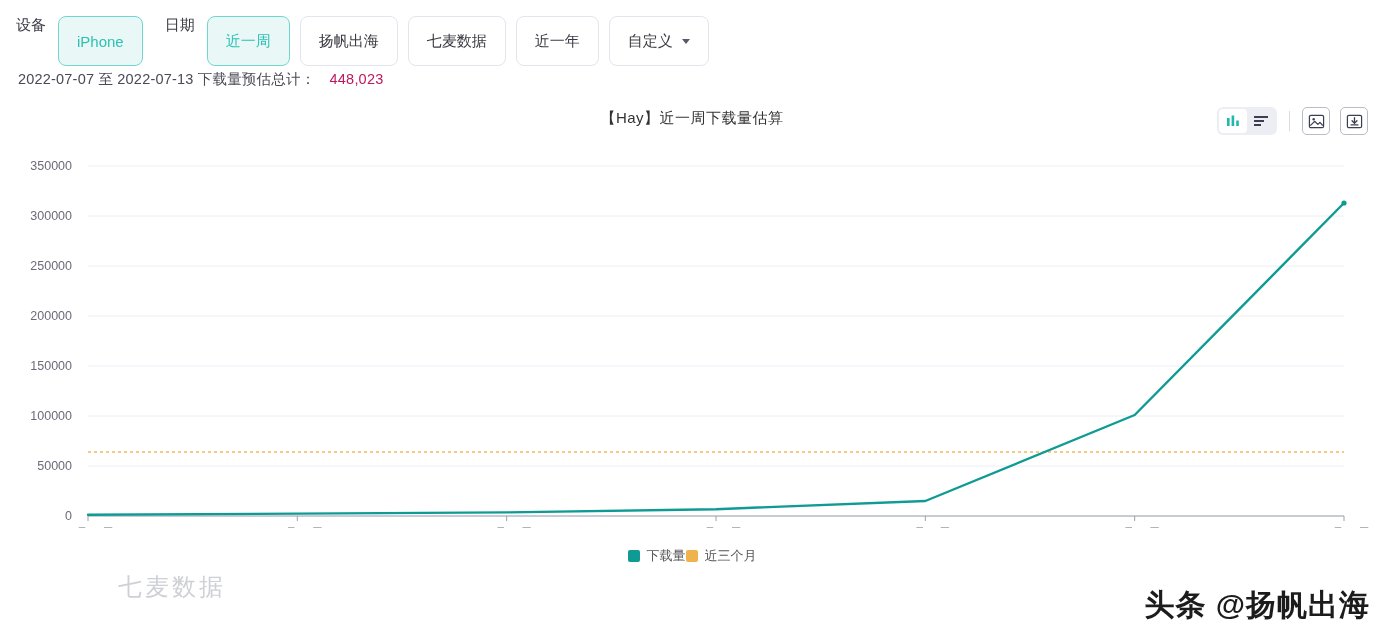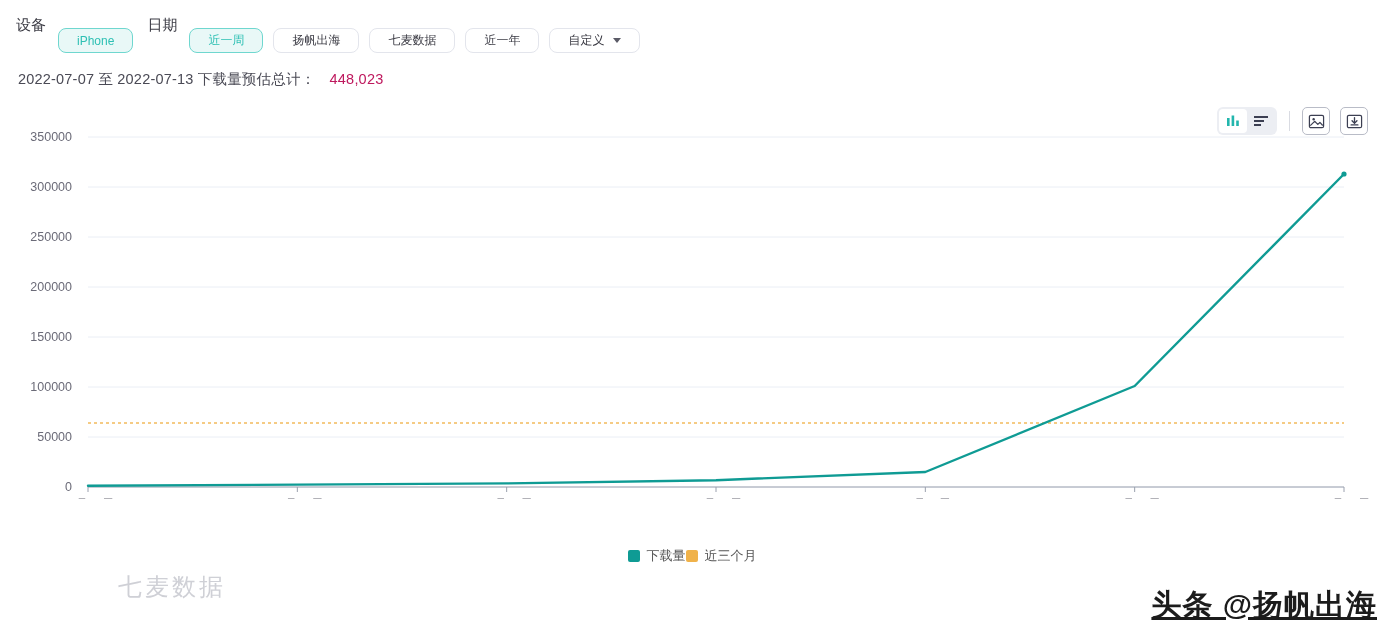--- a/index.html
+++ b/index.html
@@ -27,31 +27,30 @@
   .filter-label {
     font-size: 15px;
     color: #3b3b44;
     margin-right: 2px;
     white-space: nowrap;
   }
   .pill {
     display: inline-flex;
     align-items: center;
     justify-content: center;
-    height: 25px;
+    height: 50px;
     padding: 0 18px;
     border-radius: 8px;
     border: 1px solid #e3e5ec;
     background: #ffffff;
-    font-size: 12px;
+    font-size: 15px;
     color: #3b3b44;
     box-sizing: border-box;
     white-space: nowrap;
     cursor: pointer;
-    margin-top: 12px;
   }
   .pill.selected {
     border-color: #6fd7cf;
     background: #e9f8f7;
     color: #2ec0b4;
   }
   .pill.dropdown { }
   .caret {
     display: inline-block;
     margin-left: 9px;
@@ -151,41 +150,40 @@
     left: 118px;
     top: 472px;
     font-size: 24px;
     color: #cfd0d6;
     letter-spacing: 3px;
     user-select: none;
     font-family: Liberation Serif, serif;
   }
   .watermark-corner {
     position: absolute;
-    right: 7px;
+    right: 14px;
     bottom: 8px;
     font-size: 30px;
     font-weight: bold;
     color: #1c1c1c;
     letter-spacing: 1px;
     user-select: none;
     text-shadow: 0 1px 0 rgba(255,255,255,.85);
-    text-decoration: underline;
   }
 
   .axis-text { font-size: 12.5px; fill: #6b6b78; font-family: "Liberation Sans", sans-serif; }
 </style>
 </head>
 <body>
 
 <div class="filter-bar">
   <span class="filter-label">设备</span>
   <span class="pill selected">iPhone</span>
 
-  <span class="filter-label" style="margin-left:4px">日期</span>
+  <span class="filter-label" style="margin-left:12px">日期</span>
 
   <span class="pill selected">近一周</span>
   <span class="pill">扬帆出海</span>
   <span class="pill">七麦数据</span>
   <span class="pill">近一年</span>
   <span class="pill dropdown">
     <span>自定义</span>
     <span class="caret"></span>
   </span>
 </div>
@@ -193,20 +191,21 @@
 <div class="summary">
   <span>2022-07-07</span>
   <span>至</span>
   <span>2022-07-13</span>
   <span>下载量预估总计：</span>
   <span class="total">448,023</span>
 </div>
 
 <div class="chart-card">
 
+  <div class="chart-title">【Hay】近一周下载量估算</div>
 
   <div class="chart-tools abs-reset" style="top:8px;">
     <div class="toggle-group">
       <div class="toggle-btn active">
         <svg width="15" height="14" viewBox="0 0 15 14" aria-hidden="true">
           <rect x="1" y="4" width="2.6" height="8" fill="#23b6ad"></rect>
           <rect x="5.6" y="1.5" width="2.6" height="10.5" fill="#23b6ad"></rect>
           <rect x="10.2" y="6.5" width="2.6" height="5.5" fill="#23b6ad"></rect>
         </svg>
       </div>

